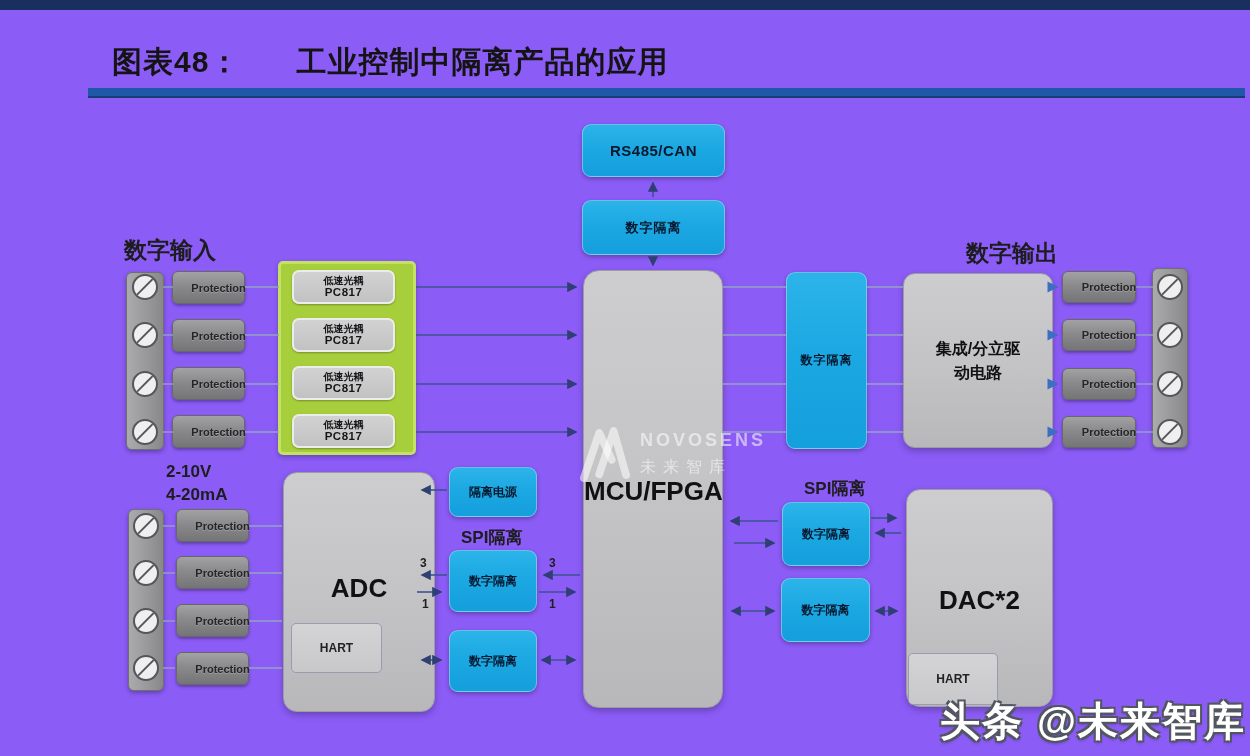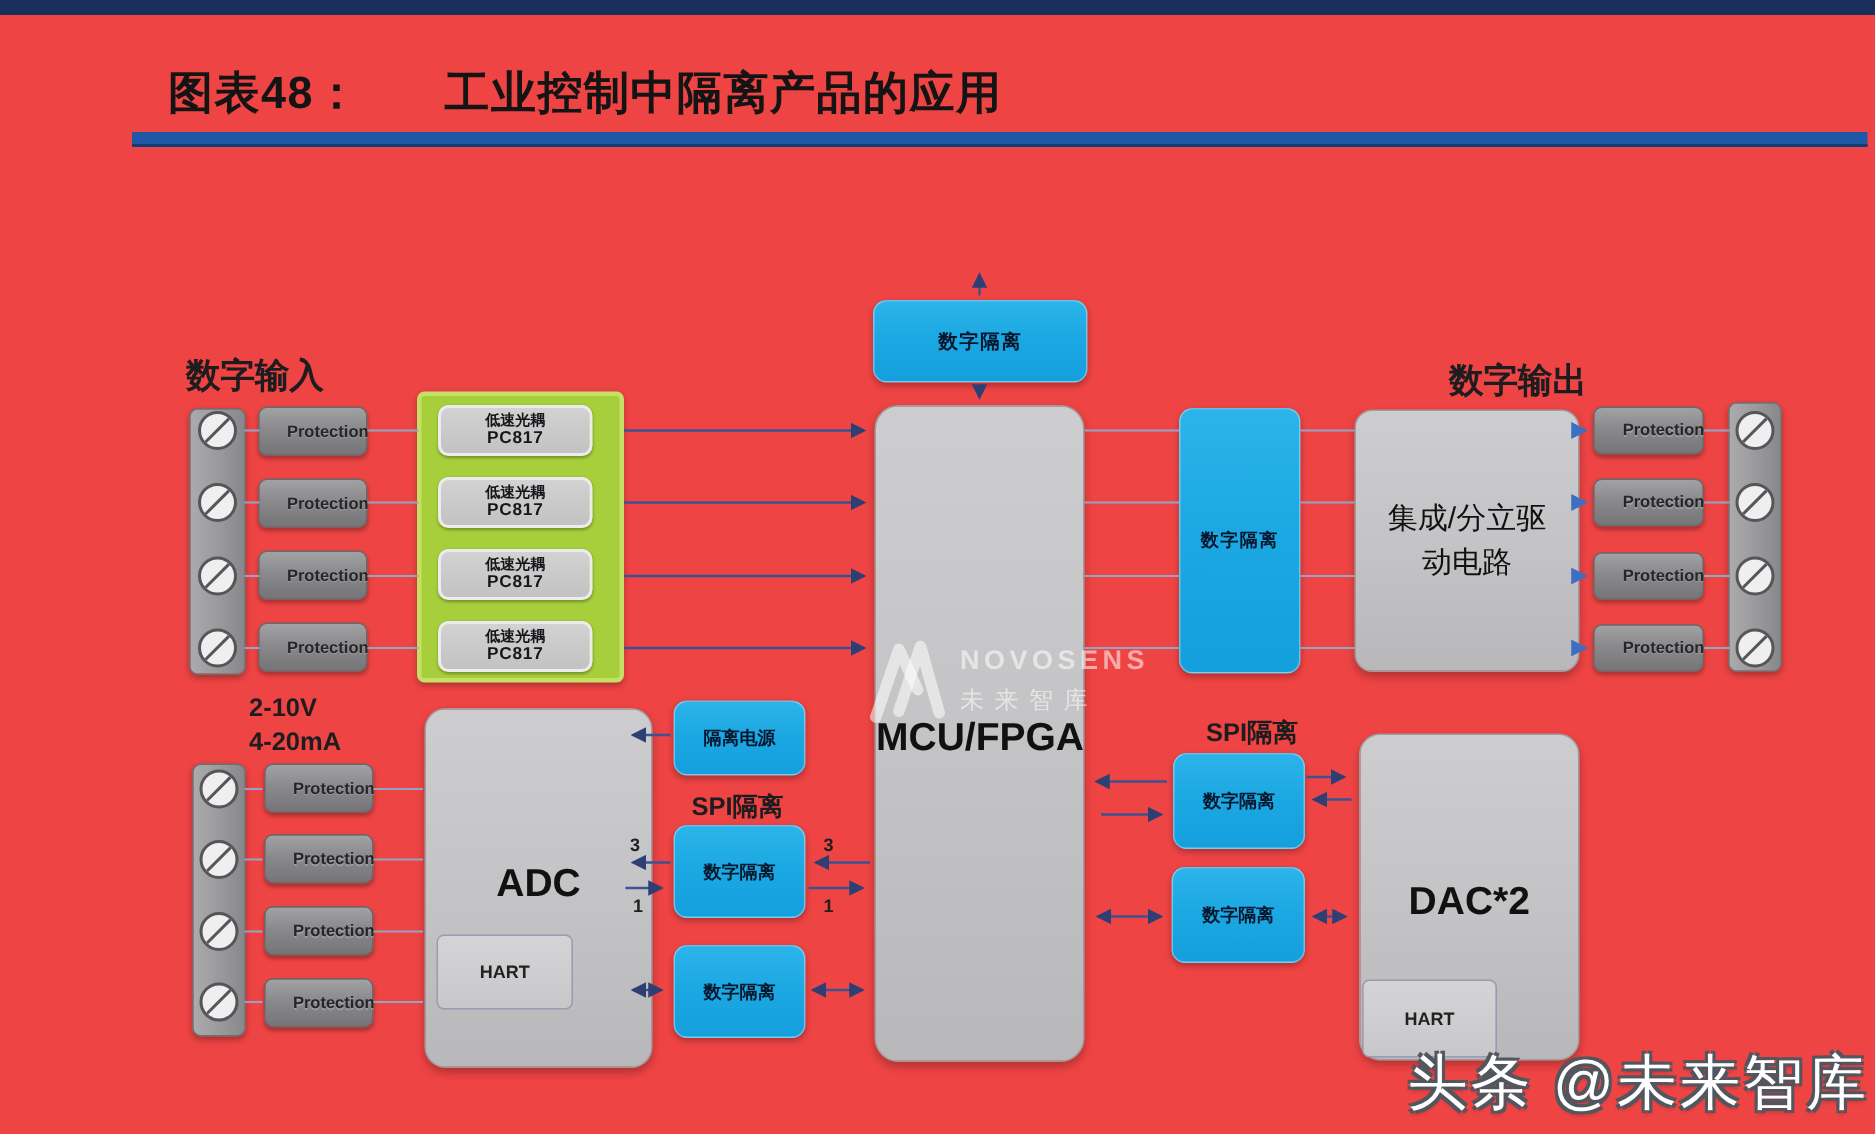--- a/index.html
+++ b/index.html
@@ -1,17 +1,17 @@
 <!DOCTYPE html>
 <html><head>
 <meta charset="utf-8">
 <style>
   html,body{margin:0;padding:0;background:#ffffff;}
   .canvas{
-    position:relative;width:1250px;height:756px;background:#ef4444;overflow:hidden;
+    position:relative;width:1250px;height:756px;background:#8b5cf6;overflow:hidden;
     font-family:"Liberation Sans","DejaVu Sans",sans-serif;color:#1a1a1a;
   }
   .topbar{position:absolute;left:0;top:0;width:1250px;height:10px;background:#19305F;}
   .title-row{position:absolute;left:112px;top:42px;font-size:30px;font-weight:bold;color:#141414;letter-spacing:1px;white-space:nowrap;}
   .title-main{margin-left:56px;}
   .title-underline{position:absolute;left:88px;top:88px;width:1157px;height:8px;background:#2058A8;border-bottom:2px solid #123D75;}
 
   .wires{position:absolute;left:0;top:0;z-index:3;pointer-events:none;}
 
   .blk{position:absolute;box-sizing:border-box;z-index:2;display:flex;align-items:center;justify-content:center;text-align:center;}
@@ -53,21 +53,21 @@
   .section-label{position:absolute;z-index:2;font-weight:bold;color:#1d1d1f;white-space:nowrap;}
   .num-label{position:absolute;z-index:4;font-size:12px;font-weight:bold;color:#202020;}
   .big-chip-label{position:absolute;width:100%;text-align:center;font-weight:bold;color:#111;}
   .wm-novo{
     position:absolute;left:580px;top:424px;z-index:5;display:flex;align-items:center;gap:10px;
     color:rgba(255,255,255,.55);pointer-events:none;white-space:nowrap;
   }
   .wm-novo .txt .en{font-size:18px;font-weight:bold;letter-spacing:3px;}
   .wm-novo .txt .cn{font-size:16px;letter-spacing:7px;margin-top:6px;}
   .wm-toutiao{
-    position:absolute;right:4px;top:694px;z-index:6;font-size:40px;font-weight:normal;color:#ffffff;letter-spacing:2px;
+    position:absolute;right:4px;top:694px;z-index:6;font-size:40px;font-weight:bold;color:#ffffff;letter-spacing:2px;
     text-shadow:-2px -2px 0 #51565F,2px -2px 0 #51565F,-2px 2px 0 #51565F,2px 2px 0 #51565F,0 3px 3px rgba(0,0,0,.25);
     white-space:nowrap;
   }
 </style>
 </head>
 <body>
 
 <div class="canvas">
 
   <div class="topbar"></div>
@@ -173,30 +173,31 @@
         <div class="l2">PC817</div>
       </div>
   </div>
   <div class="blk opto" style="left:292px;top:414px;width:103px;height:34px;">
     <div>
         <div>低速光耦</div>
         <div class="l2">PC817</div>
       </div>
   </div>
 
+  <div class="blk cyan" style="left:582px;top:124px;width:143px;height:53px;font-size:15px;letter-spacing:.5px;">RS485/CAN</div>
   <div class="blk cyan" style="left:582px;top:200px;width:143px;height:55px;font-size:13px;letter-spacing:1px;">数字隔离</div>
 
   <div class="blk gray-big" style="left:583px;top:270px;width:140px;height:438px;border-radius:16px;">
     <div class="big-chip-label" style="top:205px;font-size:26px;">MCU/FPGA</div>
   </div>
 
   <div class="section-label" style="left:966px;top:238px;font-size:23px;">数字输出</div>
   <div class="blk cyan" style="left:786px;top:272px;width:81px;height:177px;font-size:12px;letter-spacing:1px;">数字隔离</div>
   <div class="blk gray-big" style="left:903px;top:273px;width:150px;height:175px;border-radius:12px;">
-    <div style="font-size:20px;font-weight:normal;line-height:1.45;color:#111;">
+    <div style="font-size:16px;font-weight:bold;line-height:1.45;color:#111;">
       <div>集成/分立驱</div>
       <div>动电路</div>
     </div>
   </div>
   <div class="blk prot" style="left:1062px;top:271px;width:74px;height:32px;">Protection</div>
   <div class="blk prot" style="left:1062px;top:319px;width:74px;height:32px;">Protection</div>
   <div class="blk prot" style="left:1062px;top:368px;width:74px;height:32px;">Protection</div>
   <div class="blk prot" style="left:1062px;top:416px;width:74px;height:32px;">Protection</div>
   <div class="blk terminal" style="left:1152px;top:268px;width:36px;height:180px;"></div>
   <div class="screw" style="left:1157px;top:274px;"></div>

